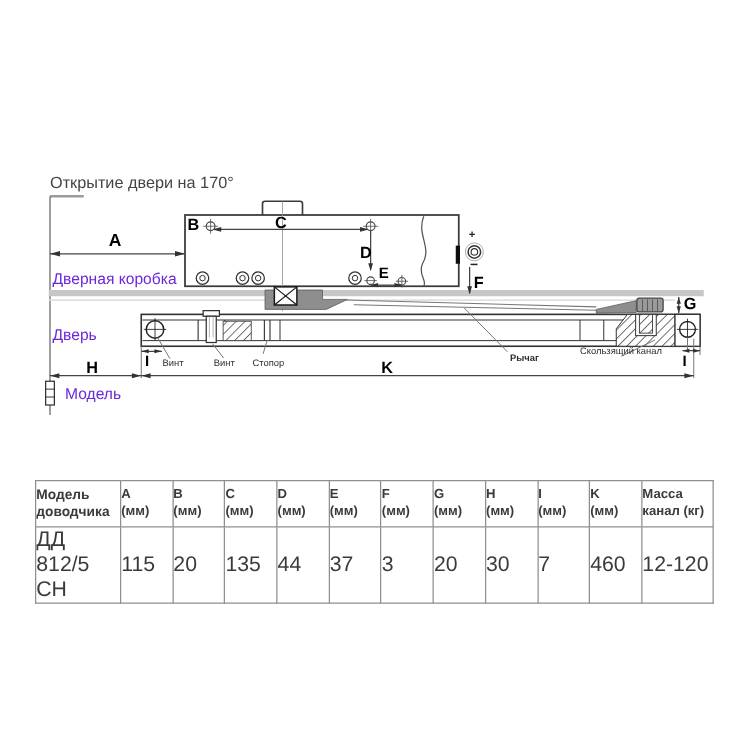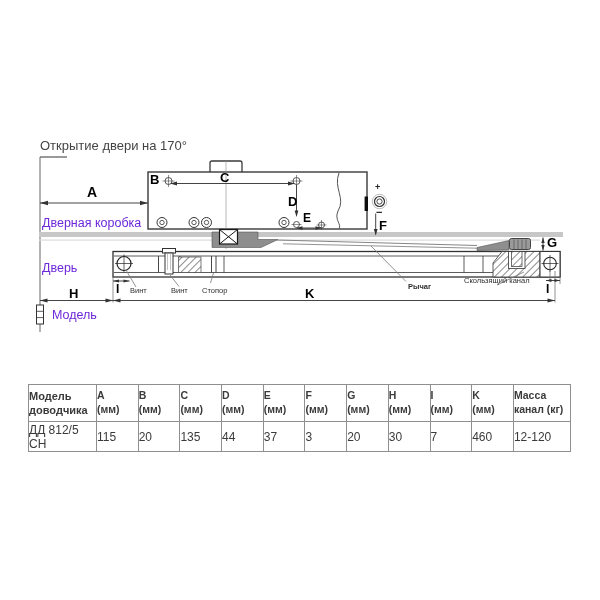--- a/index.html
+++ b/index.html
@@ -14,21 +14,21 @@
   .dim{font-weight:bold;font-size:13px;color:#000;}
   .dimA{font-size:14px;}
   .dimSm{font-size:12px;}
   .sign{font-weight:bold;color:#222;}
   .spec{position:absolute;left:28px;top:384px;}
   table{border-collapse:collapse;table-layout:fixed;width:542px;background:#fff;}
   th,td{border:1px solid #8f8f8f;text-align:left;vertical-align:middle;
         color:#3a3a3a;padding:0;overflow:hidden;}
   th{font-size:10.5px;font-weight:bold;height:36px;line-height:1.3;}
   th.model{font-size:11px;}
-  td{font-size:12px;height:29px;font-weight:normal;}
+  td{font-size:17px;height:29px;font-weight:normal;}
   th span{display:block;}
 </style>
 </head>
 <body>
 
 <div class="stage">
 
   <div class="drawing">
     <svg width="600" height="370" viewBox="0 0 600 370">
       <defs>

